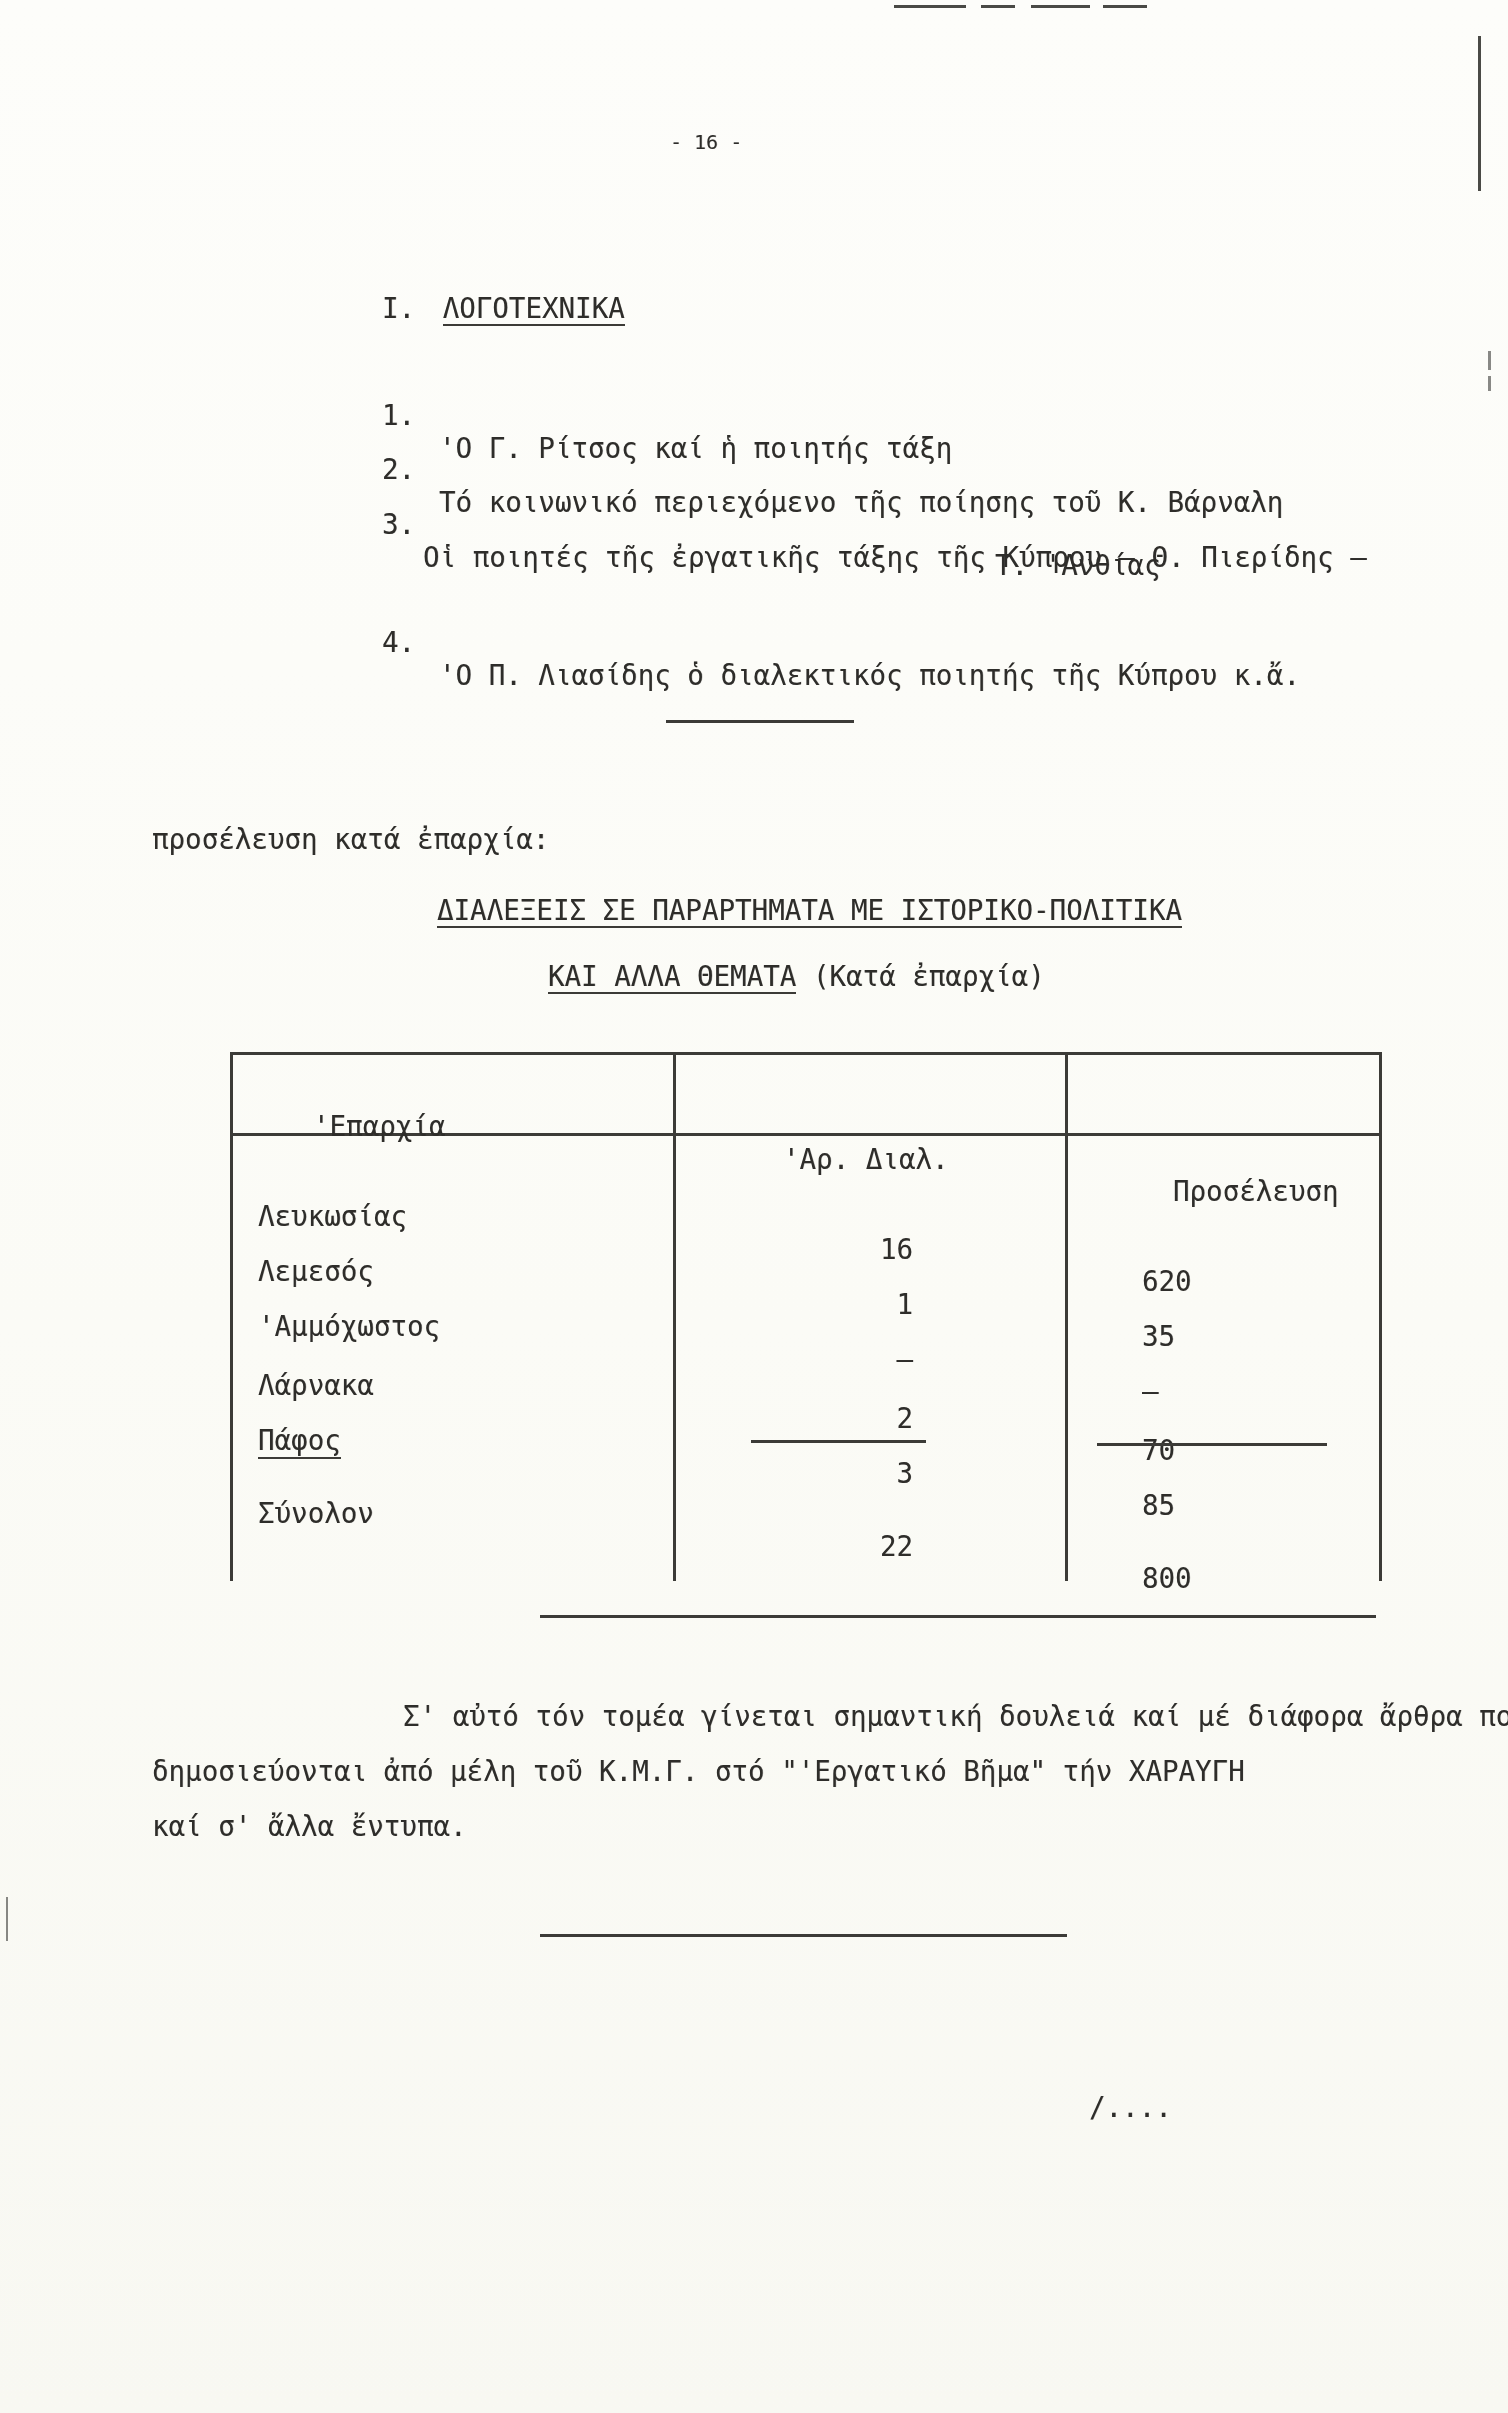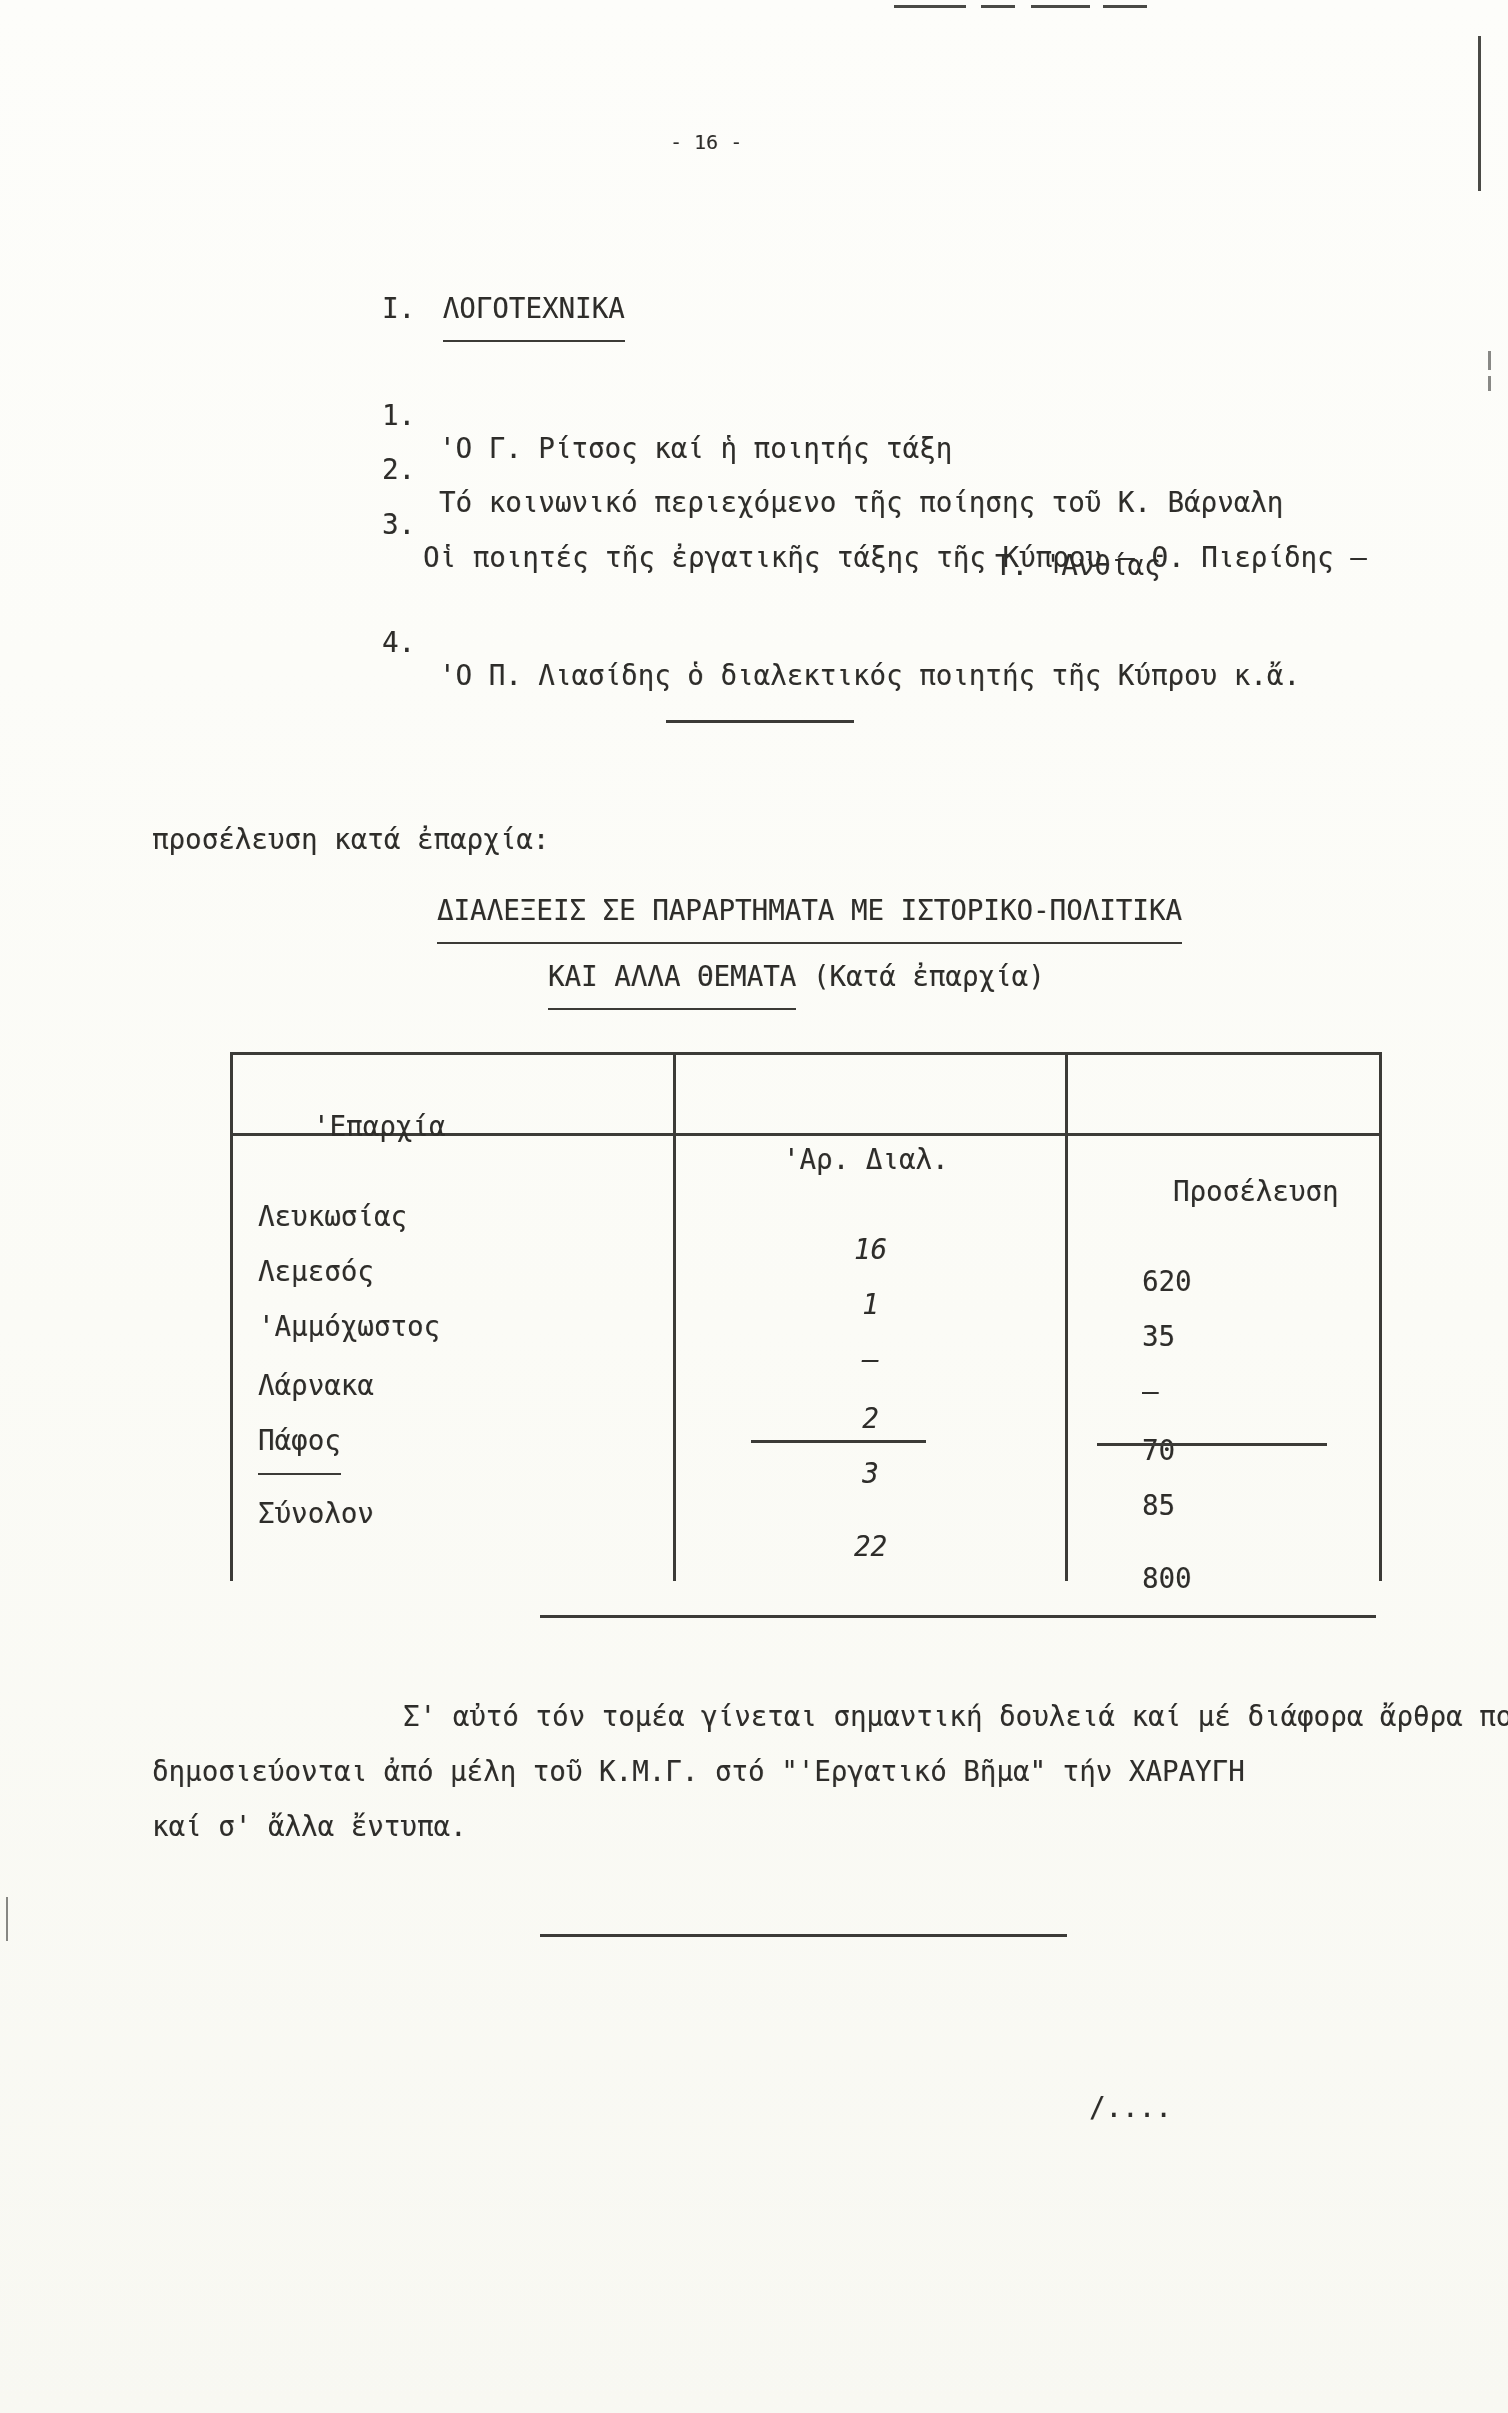--- a/index.html
+++ b/index.html
@@ -15,24 +15,24 @@
   }
   .t {
     position:absolute;
     font-size:27.5px;
     line-height:1.18;
     white-space:pre;
     text-shadow:0.4px 0.4px 0.6px rgba(46,45,42,0.32);
   }
   .rule  { position:absolute; height:2.5px; background:#3c3b37; }
   .vline { position:absolute; width:2.5px;  background:#3c3b37; }
-  .u { border-bottom:2.5px solid #3c3b37; padding-bottom:16px;text-align:right; }
+  .u { border-bottom:2.5px solid #3c3b37; padding-bottom:0;text-align:right; }
   .gap { display:inline-block; width:27.5px; }
   .cell-d { position:absolute; left:258px; }
-  .cell-l { position:absolute; left:808px; width:125px; text-align:center;font-style:italic; }
+  .cell-l { position:absolute; left:788px; width:125px; text-align:right; }
   .cell-a { position:absolute; left:1142px; width:150px; }
   .artifact { position:absolute; background:#4a4a46; }
   .faint { opacity:0.65; }
 </style>
 </head>
 <body>
 
 <div class="page">
 
   <div class="artifact" style="left:894px;top:5px;width:72px;height:3.1px"></div>

